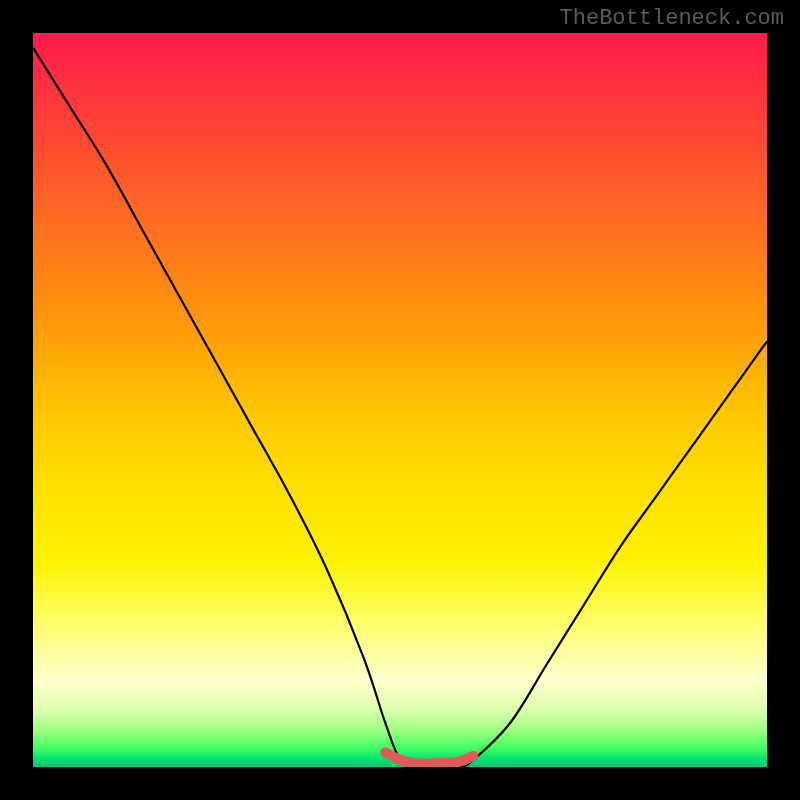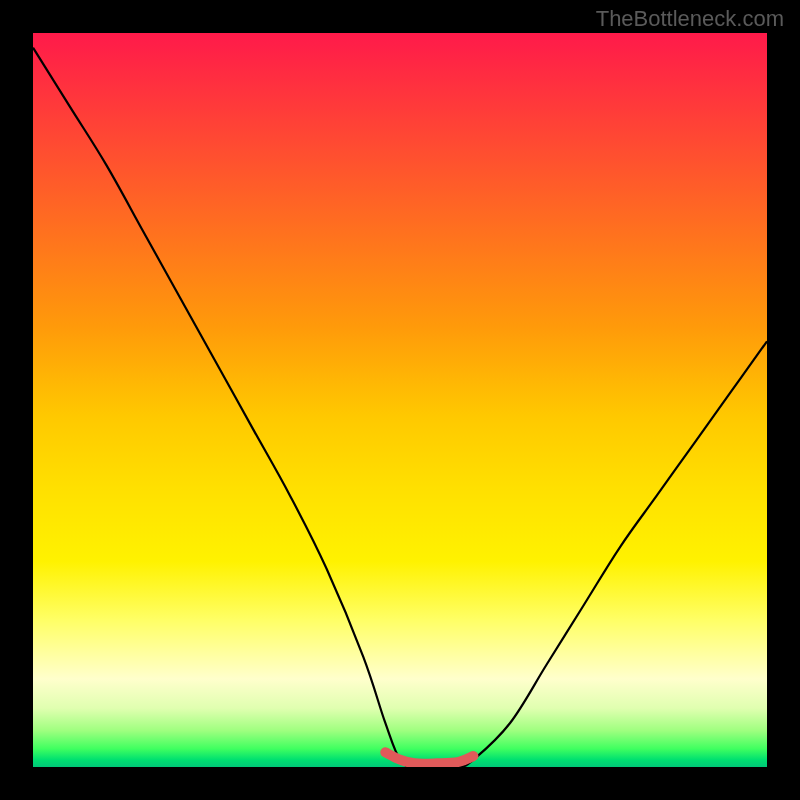--- a/index.html
+++ b/index.html
@@ -12,20 +12,21 @@
     overflow: hidden;
   }
   .attribution {
     position: absolute;
     top: 6px;
     right: 16px;
     color: #5a5a5a;
     font-size: 22px;
     font-weight: 500;
     z-index: 10;
+    font-family: Liberation Mono, monospace;
   }
   .plot-area {
     position: absolute;
     left: 33px;
     top: 33px;
     width: 734px;
     height: 734px;
     background: linear-gradient(to bottom,
       #ff1a4a 0%,
       #ff3a3a 10%,

